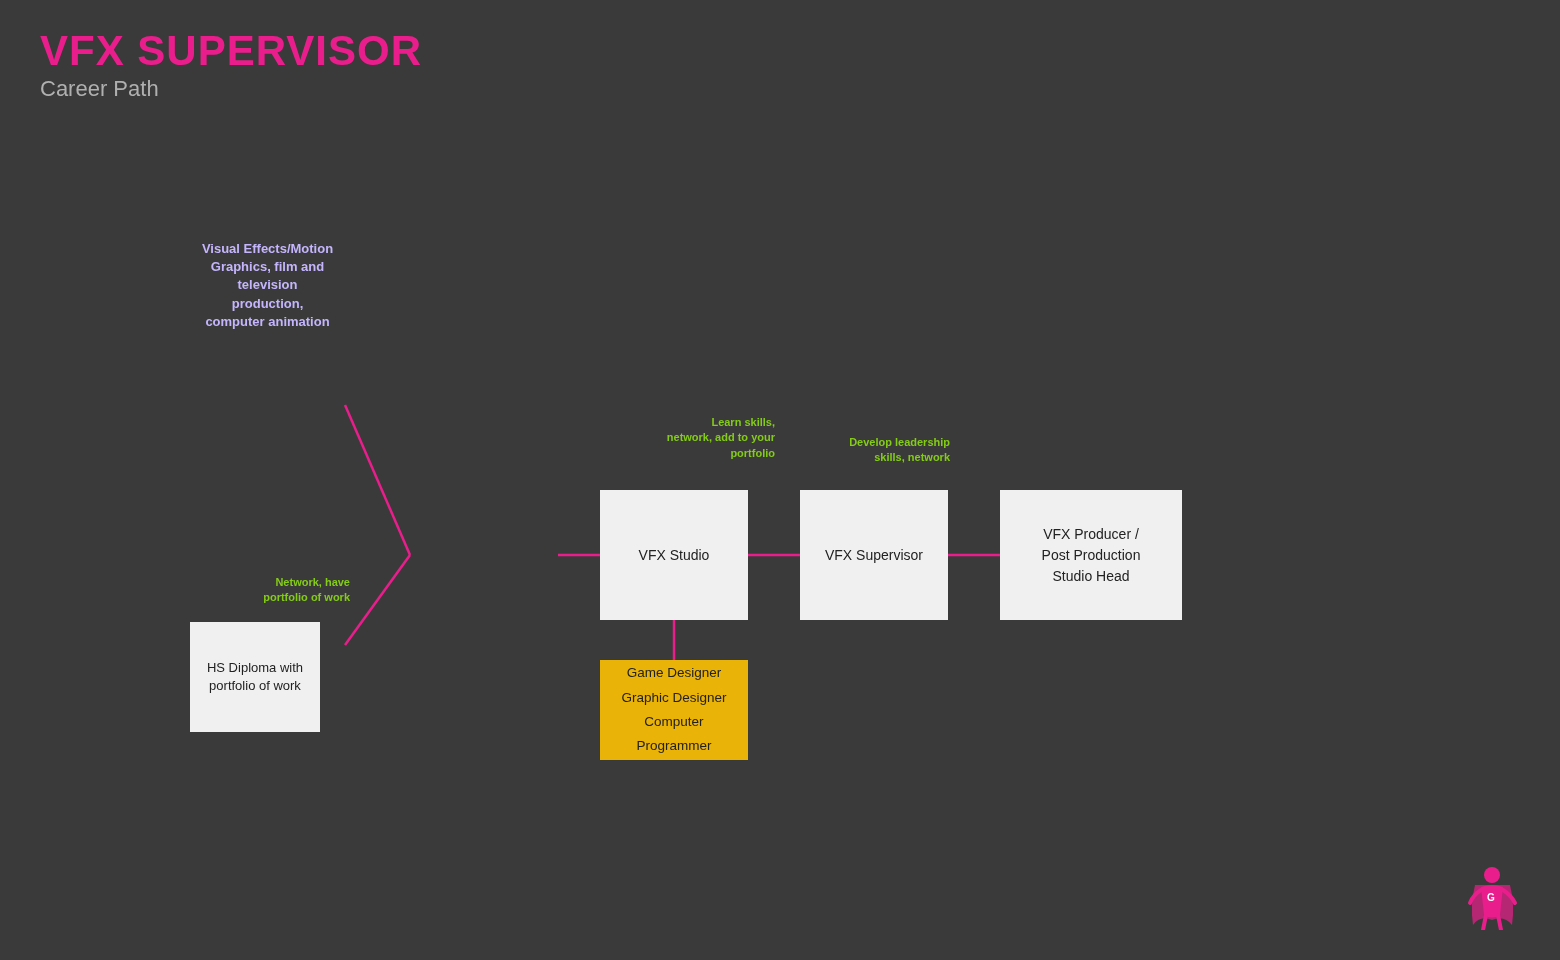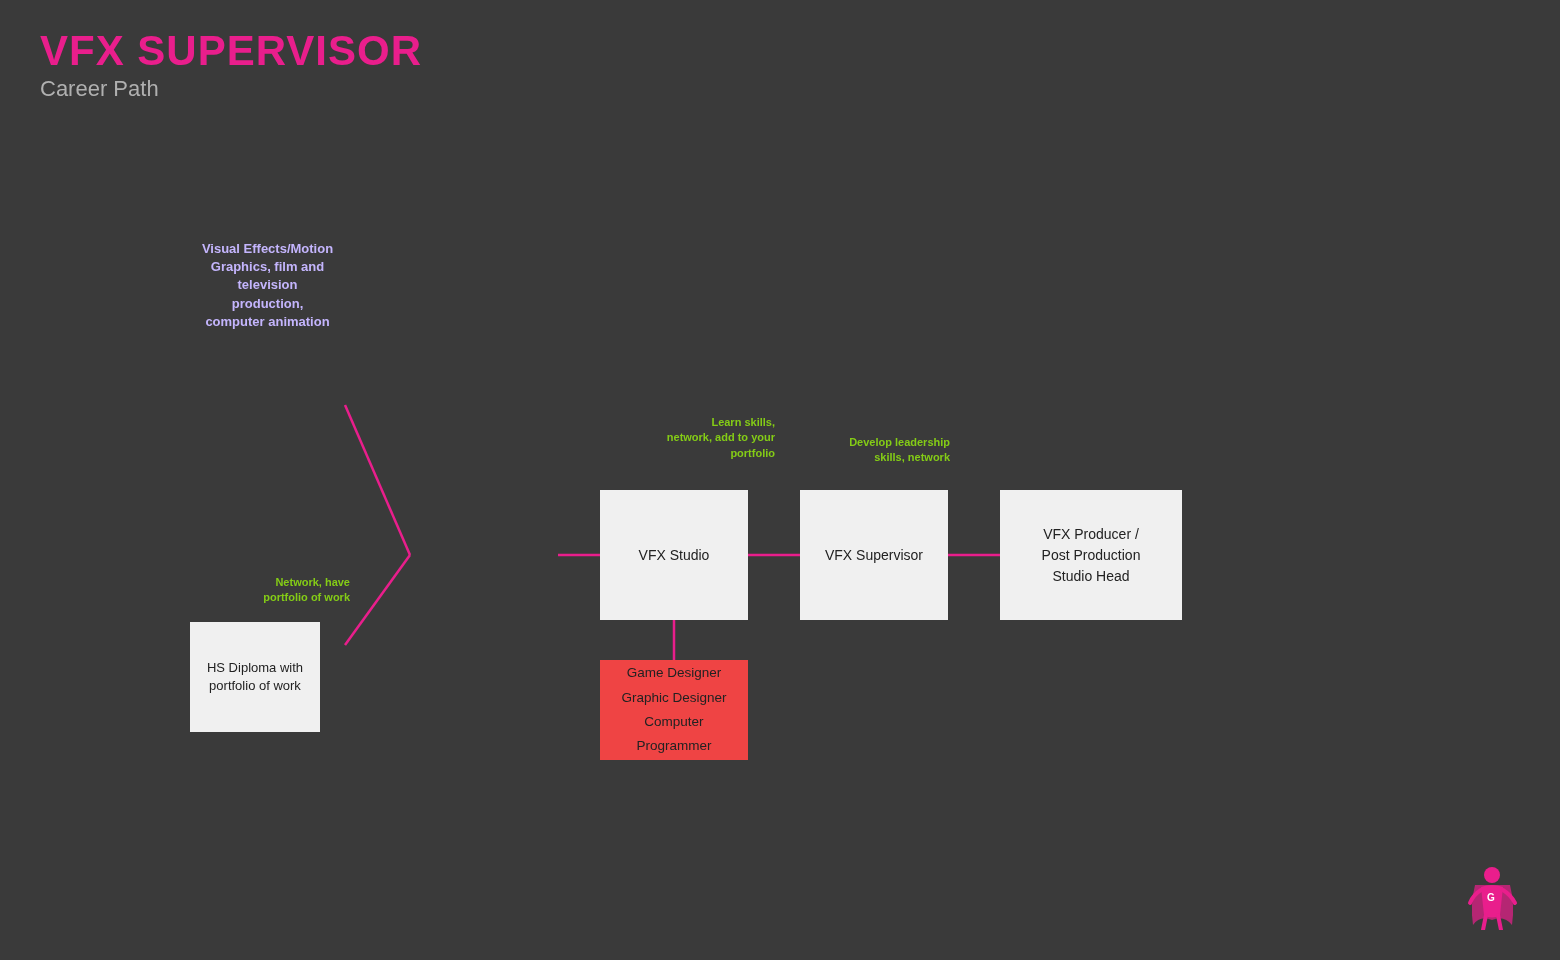--- a/index.html
+++ b/index.html
@@ -109,21 +109,21 @@
     .job-vfx-producer {
       left: 1000px;
       top: 360px;
       width: 182px;
       height: 130px;
     }
 
     
     .alt-box {
       position: absolute;
-      background: #ef4444;
+      background: #eab308;
       display: flex;
       align-items: center;
       justify-content: center;
       text-align: center;
       flex-direction: column;
       font-size: 13.5px;
       font-weight: 400;
       color: #222;
       line-height: 1.8;
     }

